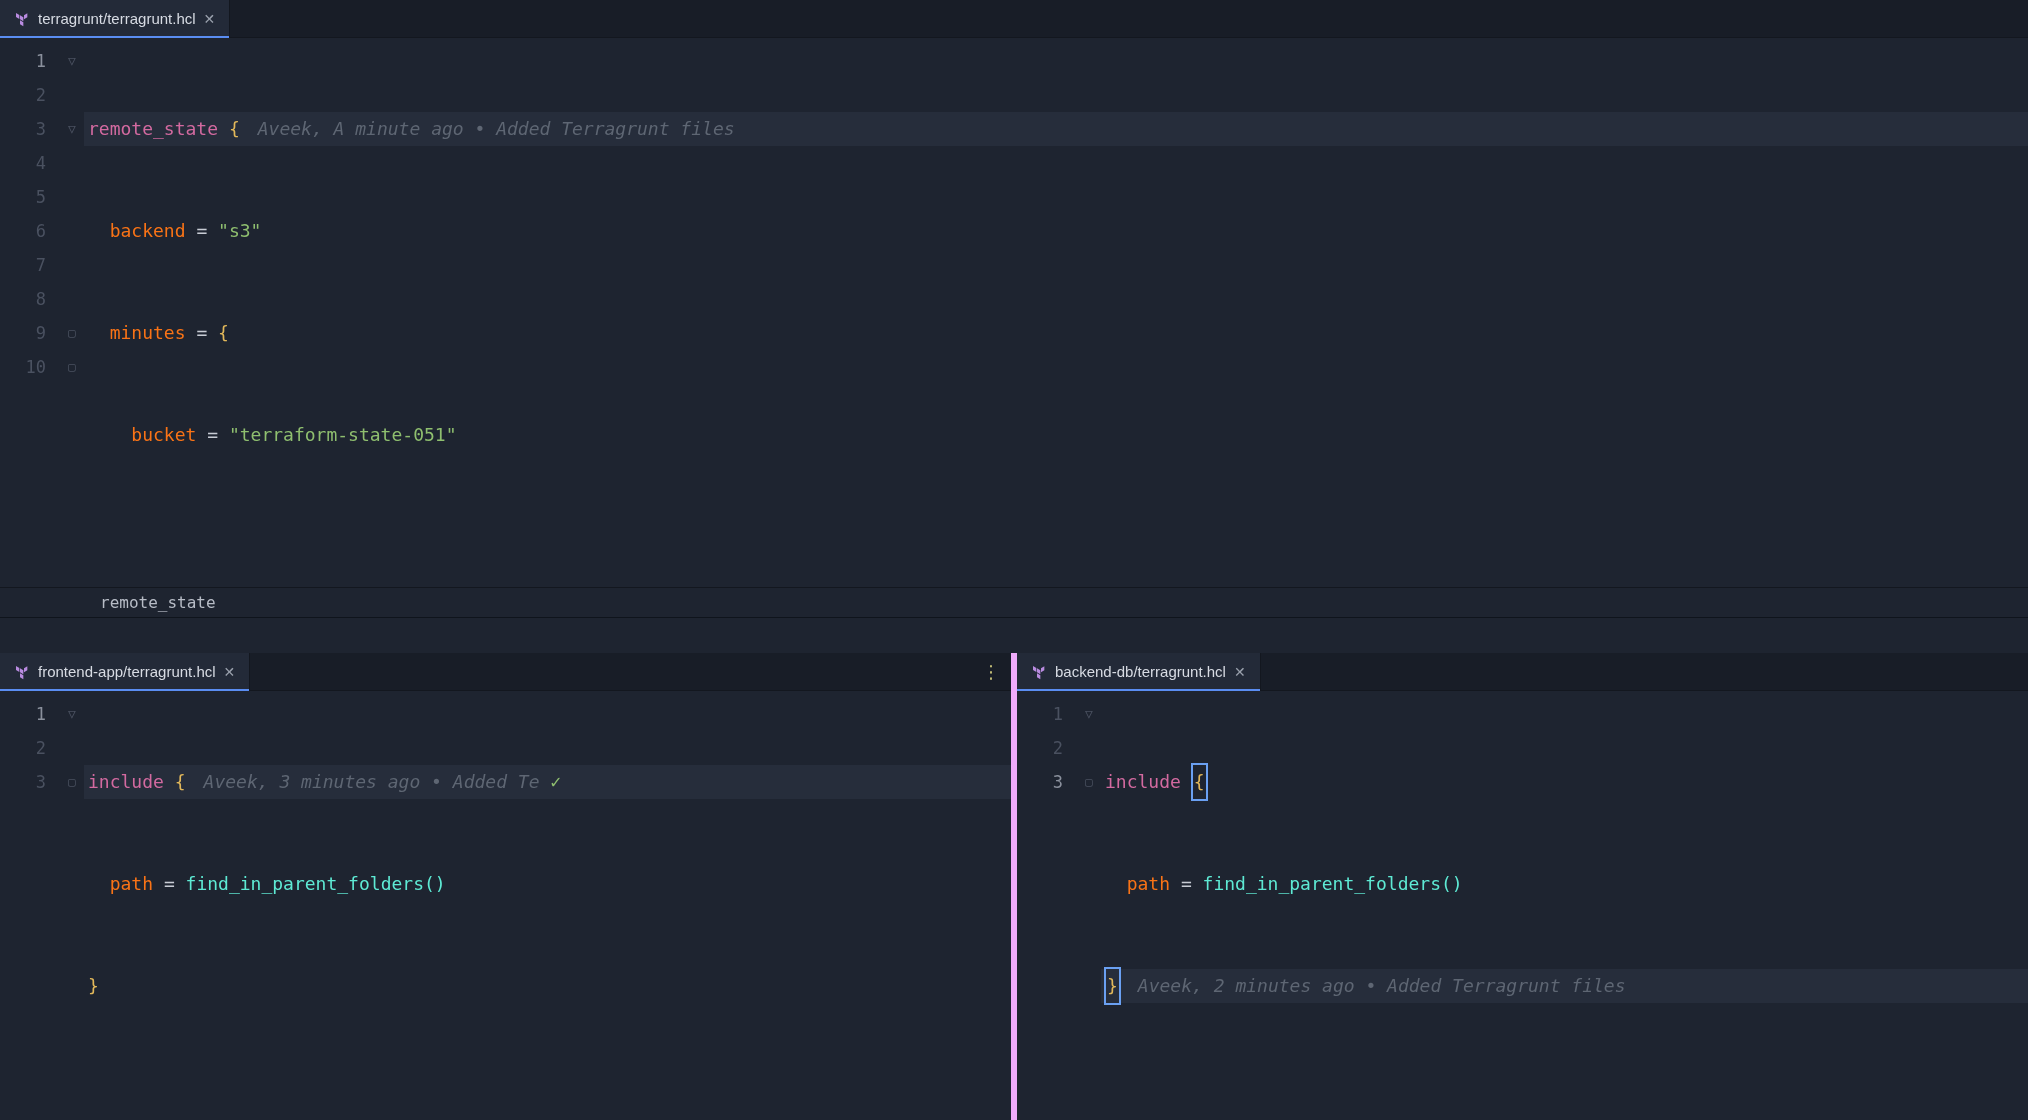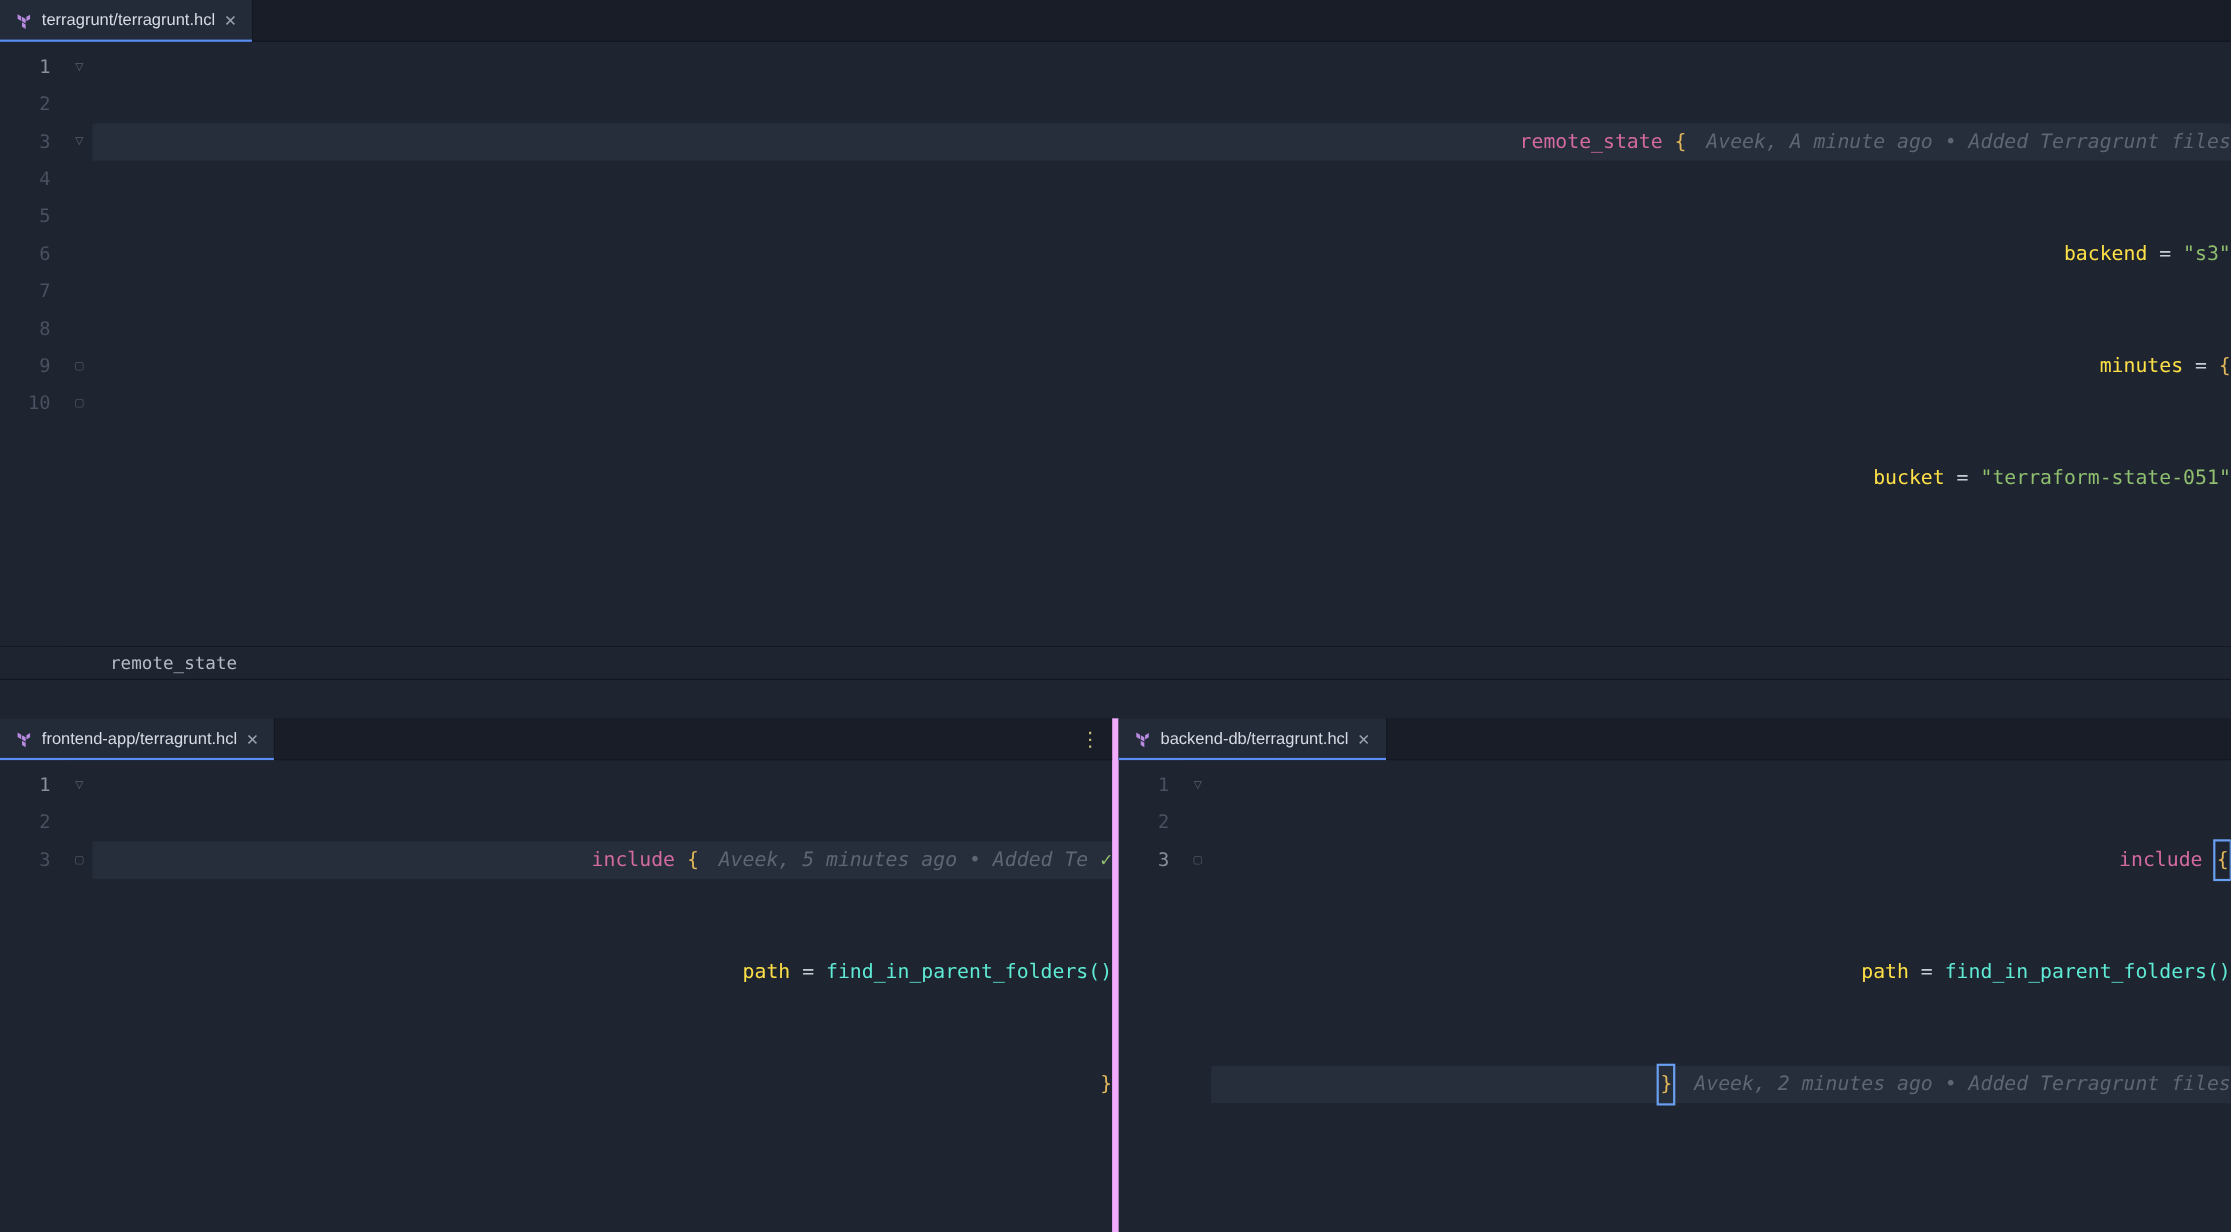--- a/index.html
+++ b/index.html
@@ -106,24 +106,24 @@
   }
   .fold-col .fold { height: 34px; font-size: 13px; }
   .lines {
     flex: 1;
     padding-top: 6px;
     line-height: 34px;
     font-size: 18px;
     white-space: pre;
     min-width: 0;
   }
-  .line { height: 34px; padding-left: 4px; position: relative; text-align: right; }
+  .line { height: 34px; padding-left: 4px; position: relative; }
   .line.current { background: #262d3b; }
   .kw { color: #d36aa0; }        
-  .prop { color: #fde047; }
+  .prop { color: #f97316; }
   .punc { color: #e2b85a; }      
   .eq { color: #c8ccd4; }
   .str { color: #8fbf6f; }    
   .fn { color: #5eead4; }
   .blame {
     color: #5e6673;
     font-style: italic;
     margin-left: 18px;
   }
   .cursor-box {
@@ -242,21 +242,21 @@
           <div class="ln current">1</div>
           <div class="ln">2</div>
           <div class="ln">3</div>
         </div>
         <div class="fold-col">
           <div class="fold">▽</div>
           <div class="fold"></div>
           <div class="fold">▢</div>
         </div>
         <div class="lines">
-          <div class="line current"><span class="kw">include</span> <span class="punc">{</span><span class="blame">Aveek, 5 minutes ago • Added Te</span> <span class="icon" style="color:#8fbf6f">✓</span></div>
+          <div class="line current"><span class="kw">include</span> <span class="punc">{</span><span class="blame">Aveek, 3 minutes ago • Added Te</span> <span class="icon" style="color:#8fbf6f">✓</span></div>
           <div class="line">  <span class="prop">path</span><span class="eq"> = </span><span class="fn">find_in_parent_folders()</span></div>
           <div class="line"><span class="punc">}</span></div>
         </div>
       </div>
     </div>
 
     <div class="pane-half">
       <div class="tabbar">
         <div class="tab active">
           <span class="tab-icon">

